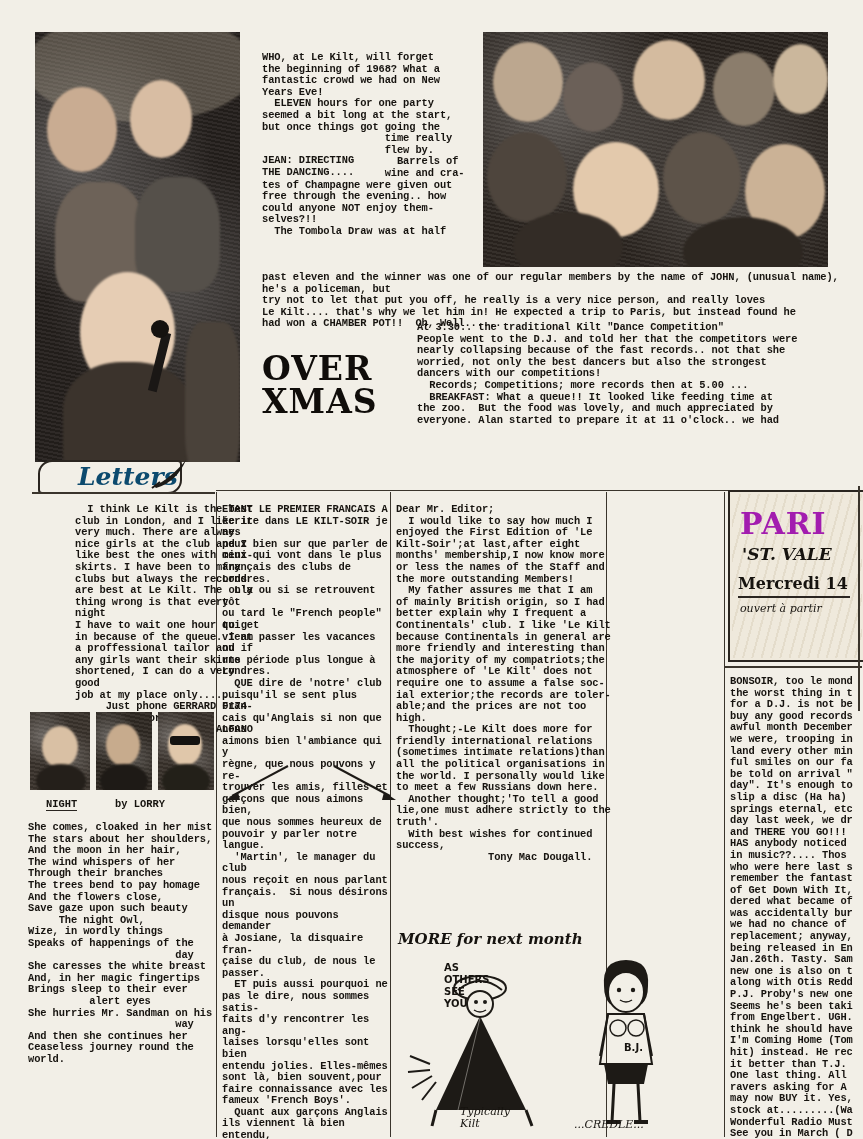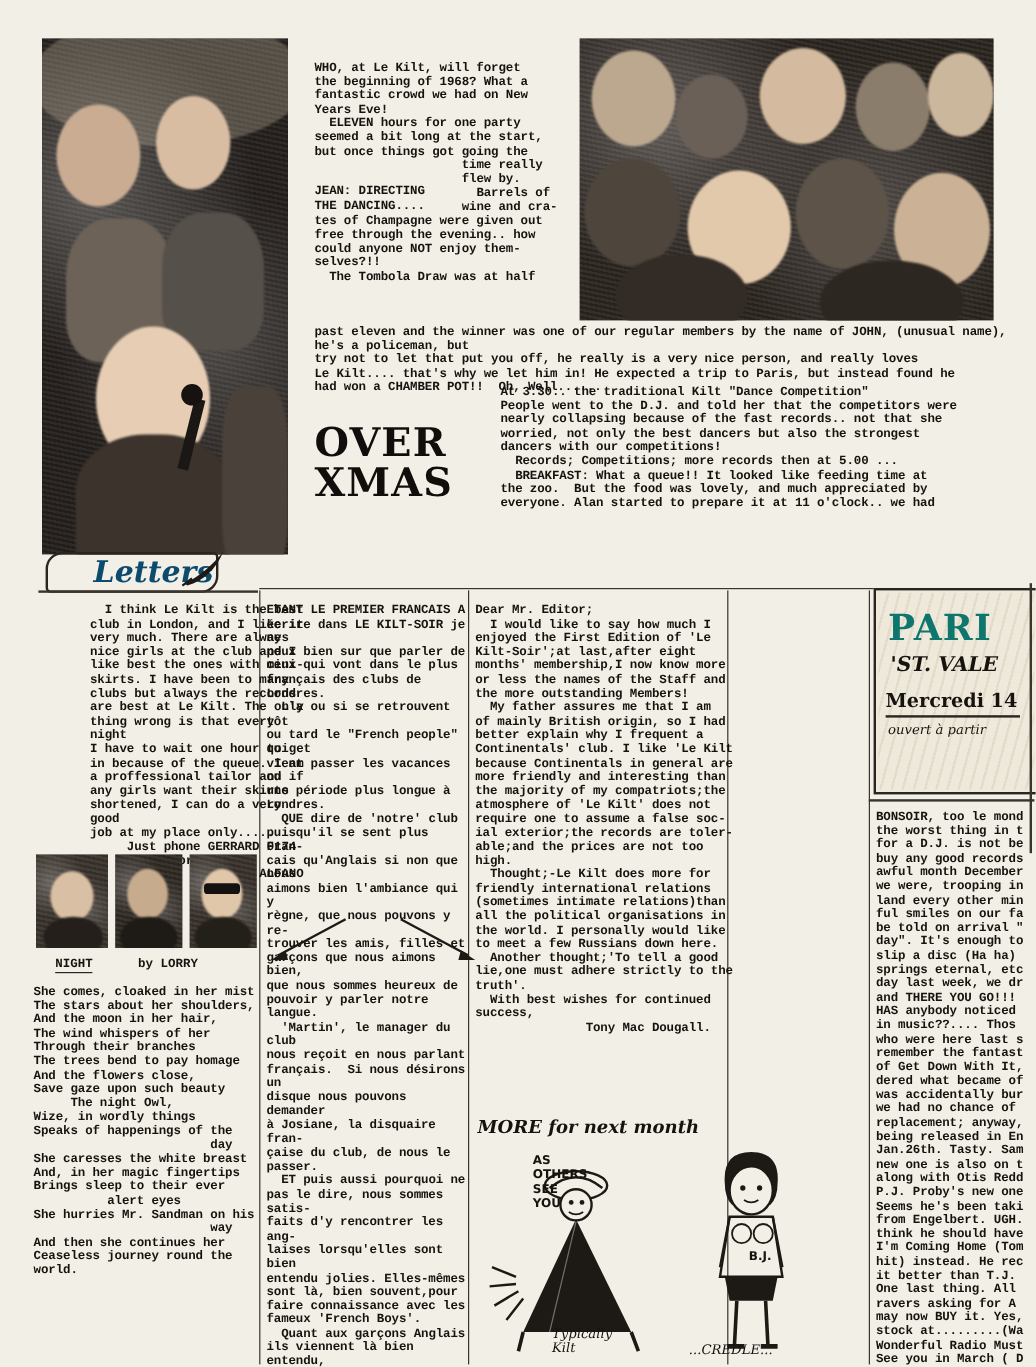--- a/index.html
+++ b/index.html
@@ -35,21 +35,21 @@
      font-size:33px;line-height:33px;letter-spacing:1px;color:#100d0a;}
 
   
   .letters-logo{position:absolute;font-family:"DejaVu Serif", serif;font-weight:bold;
      font-style:italic;font-size:25px;color:#0c4a6e;margin-left:36px;}
 
   .rule{position:absolute;background:#3a342c;}
 
   
   .paris-ad{position:absolute;border:2px solid #2a2520;background:#efe9dc;overflow:hidden;}
-  .paris-title{font-family:"DejaVu Serif", serif;font-weight:bold;font-size:30px;letter-spacing:1px;color:#0f766e;}
+  .paris-title{font-family:"DejaVu Serif", serif;font-weight:bold;font-size:30px;letter-spacing:1px;color:#a21caf;}
   .paris-sub{font-family:"DejaVu Serif", serif;font-style:italic;font-weight:bold;font-size:17px;text-align:center;}
   .paris-date{font-family:"DejaVu Serif", serif;font-weight:bold;font-size:16px;}
   .paris-small{font-family:"DejaVu Serif", serif;font-style:italic;font-size:11px;}
 
   
   .cartoon{position:absolute;border:0;}
   .cart-title{font-family:"DejaVu Serif", serif;font-weight:bold;font-style:italic;font-size:15px;}
   .cart-lbl{font-family:"DejaVu Sans", sans-serif;font-size:10px;font-weight:bold;}
   .cart-sig{font-family:"DejaVu Serif", serif;font-style:italic;font-size:11px;}
 

